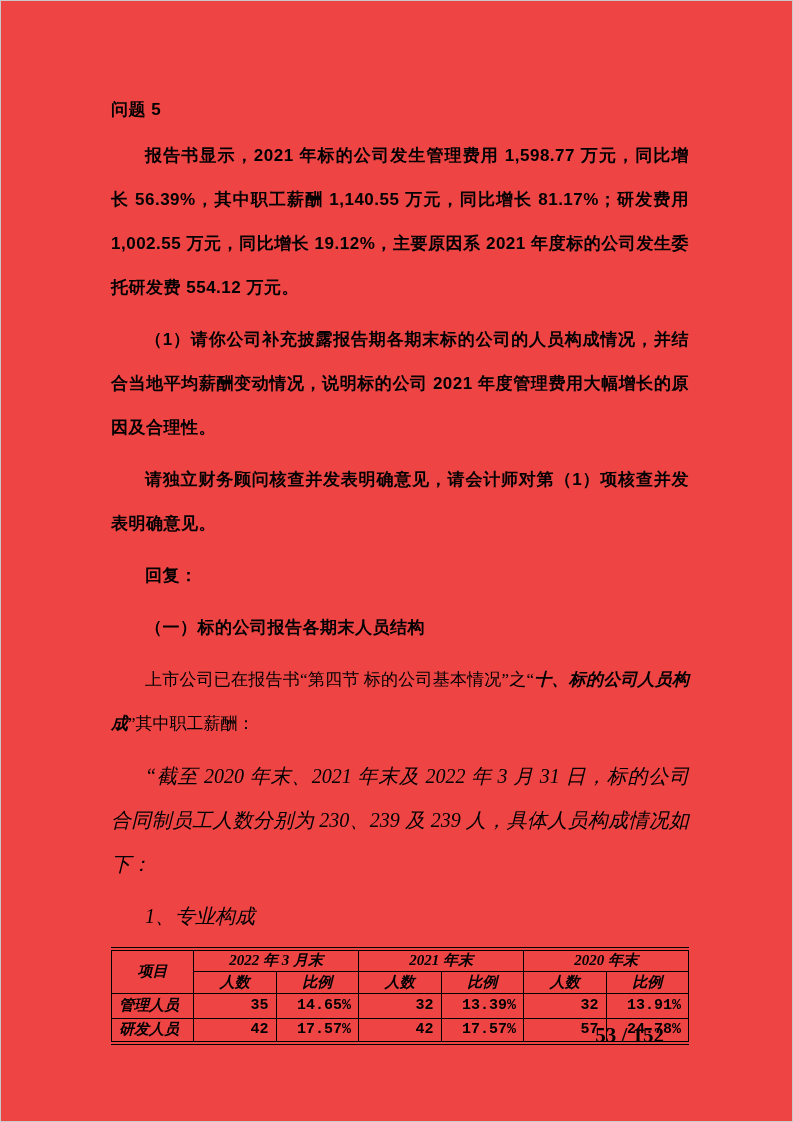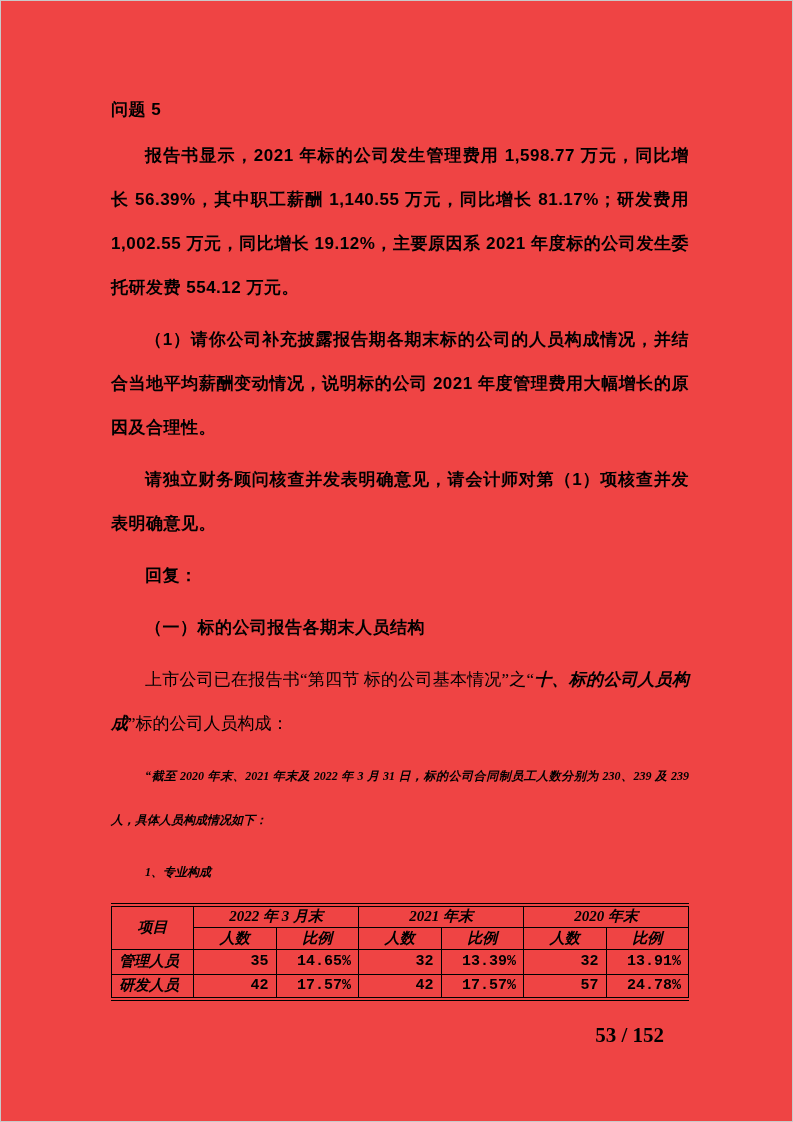--- a/index.html
+++ b/index.html
@@ -37,22 +37,22 @@
     font-weight: bold;
     letter-spacing: 0.5px;
   }
   .song {
     font-family: "Liberation Serif", "DejaVu Serif", serif;
     font-weight: normal;
   }
   .kai {
     font-family: "Liberation Serif", "DejaVu Serif", serif;
     font-style: italic;
-    font-weight: bold;
-    font-size: 12px;
+    font-weight: normal;
+    font-size: 20px;
   }
   .kai-inline {
     font-style: italic;
     font-weight: bold;
   }
   .doc-title {
     margin: 0;
     font-size: 17px;
     line-height: 32px;
   }
@@ -118,21 +118,21 @@
     <p class="para hei indent">（1）请你公司补充披露报告期各期末标的公司的人员构成情况，并结合当地平均薪酬变动情况，说明标的公司 2021 年度管理费用大幅增长的原因及合理性。</p>
 
 
     <p class="para hei indent">请独立财务顾问核查并发表明确意见，请会计师对第（1）项核查并发表明确意见。</p>
 
     <p class="para hei indent">回复：</p>
 
 
     <p class="para hei indent">（一）标的公司报告各期末人员结构</p>
 
-    <p class="para song indent"><span>上市公司已在报告书“第四节 标的公司基本情况”之“</span><span class="kai-inline">十、标的公司人员构成</span><span>”标的公司人员构成：</span></p>
+    <p class="para song indent"><span>上市公司已在报告书“第四节 标的公司基本情况”之“</span><span class="kai-inline">十、标的公司人员构成</span><span>”其中职工薪酬：</span></p>
 
     <p class="para kai indent">“截至 2020 年末、2021 年末及 2022 年 3 月 31 日，标的公司合同制员工人数分别为 230、239 及 239 人，具体人员构成情况如下：</p>
 
     <p class="para kai indent">1、专业构成</p>
 
     <table class="personnel">
       <colgroup>
         <col style="width:82px">
         <col>
           <col>

